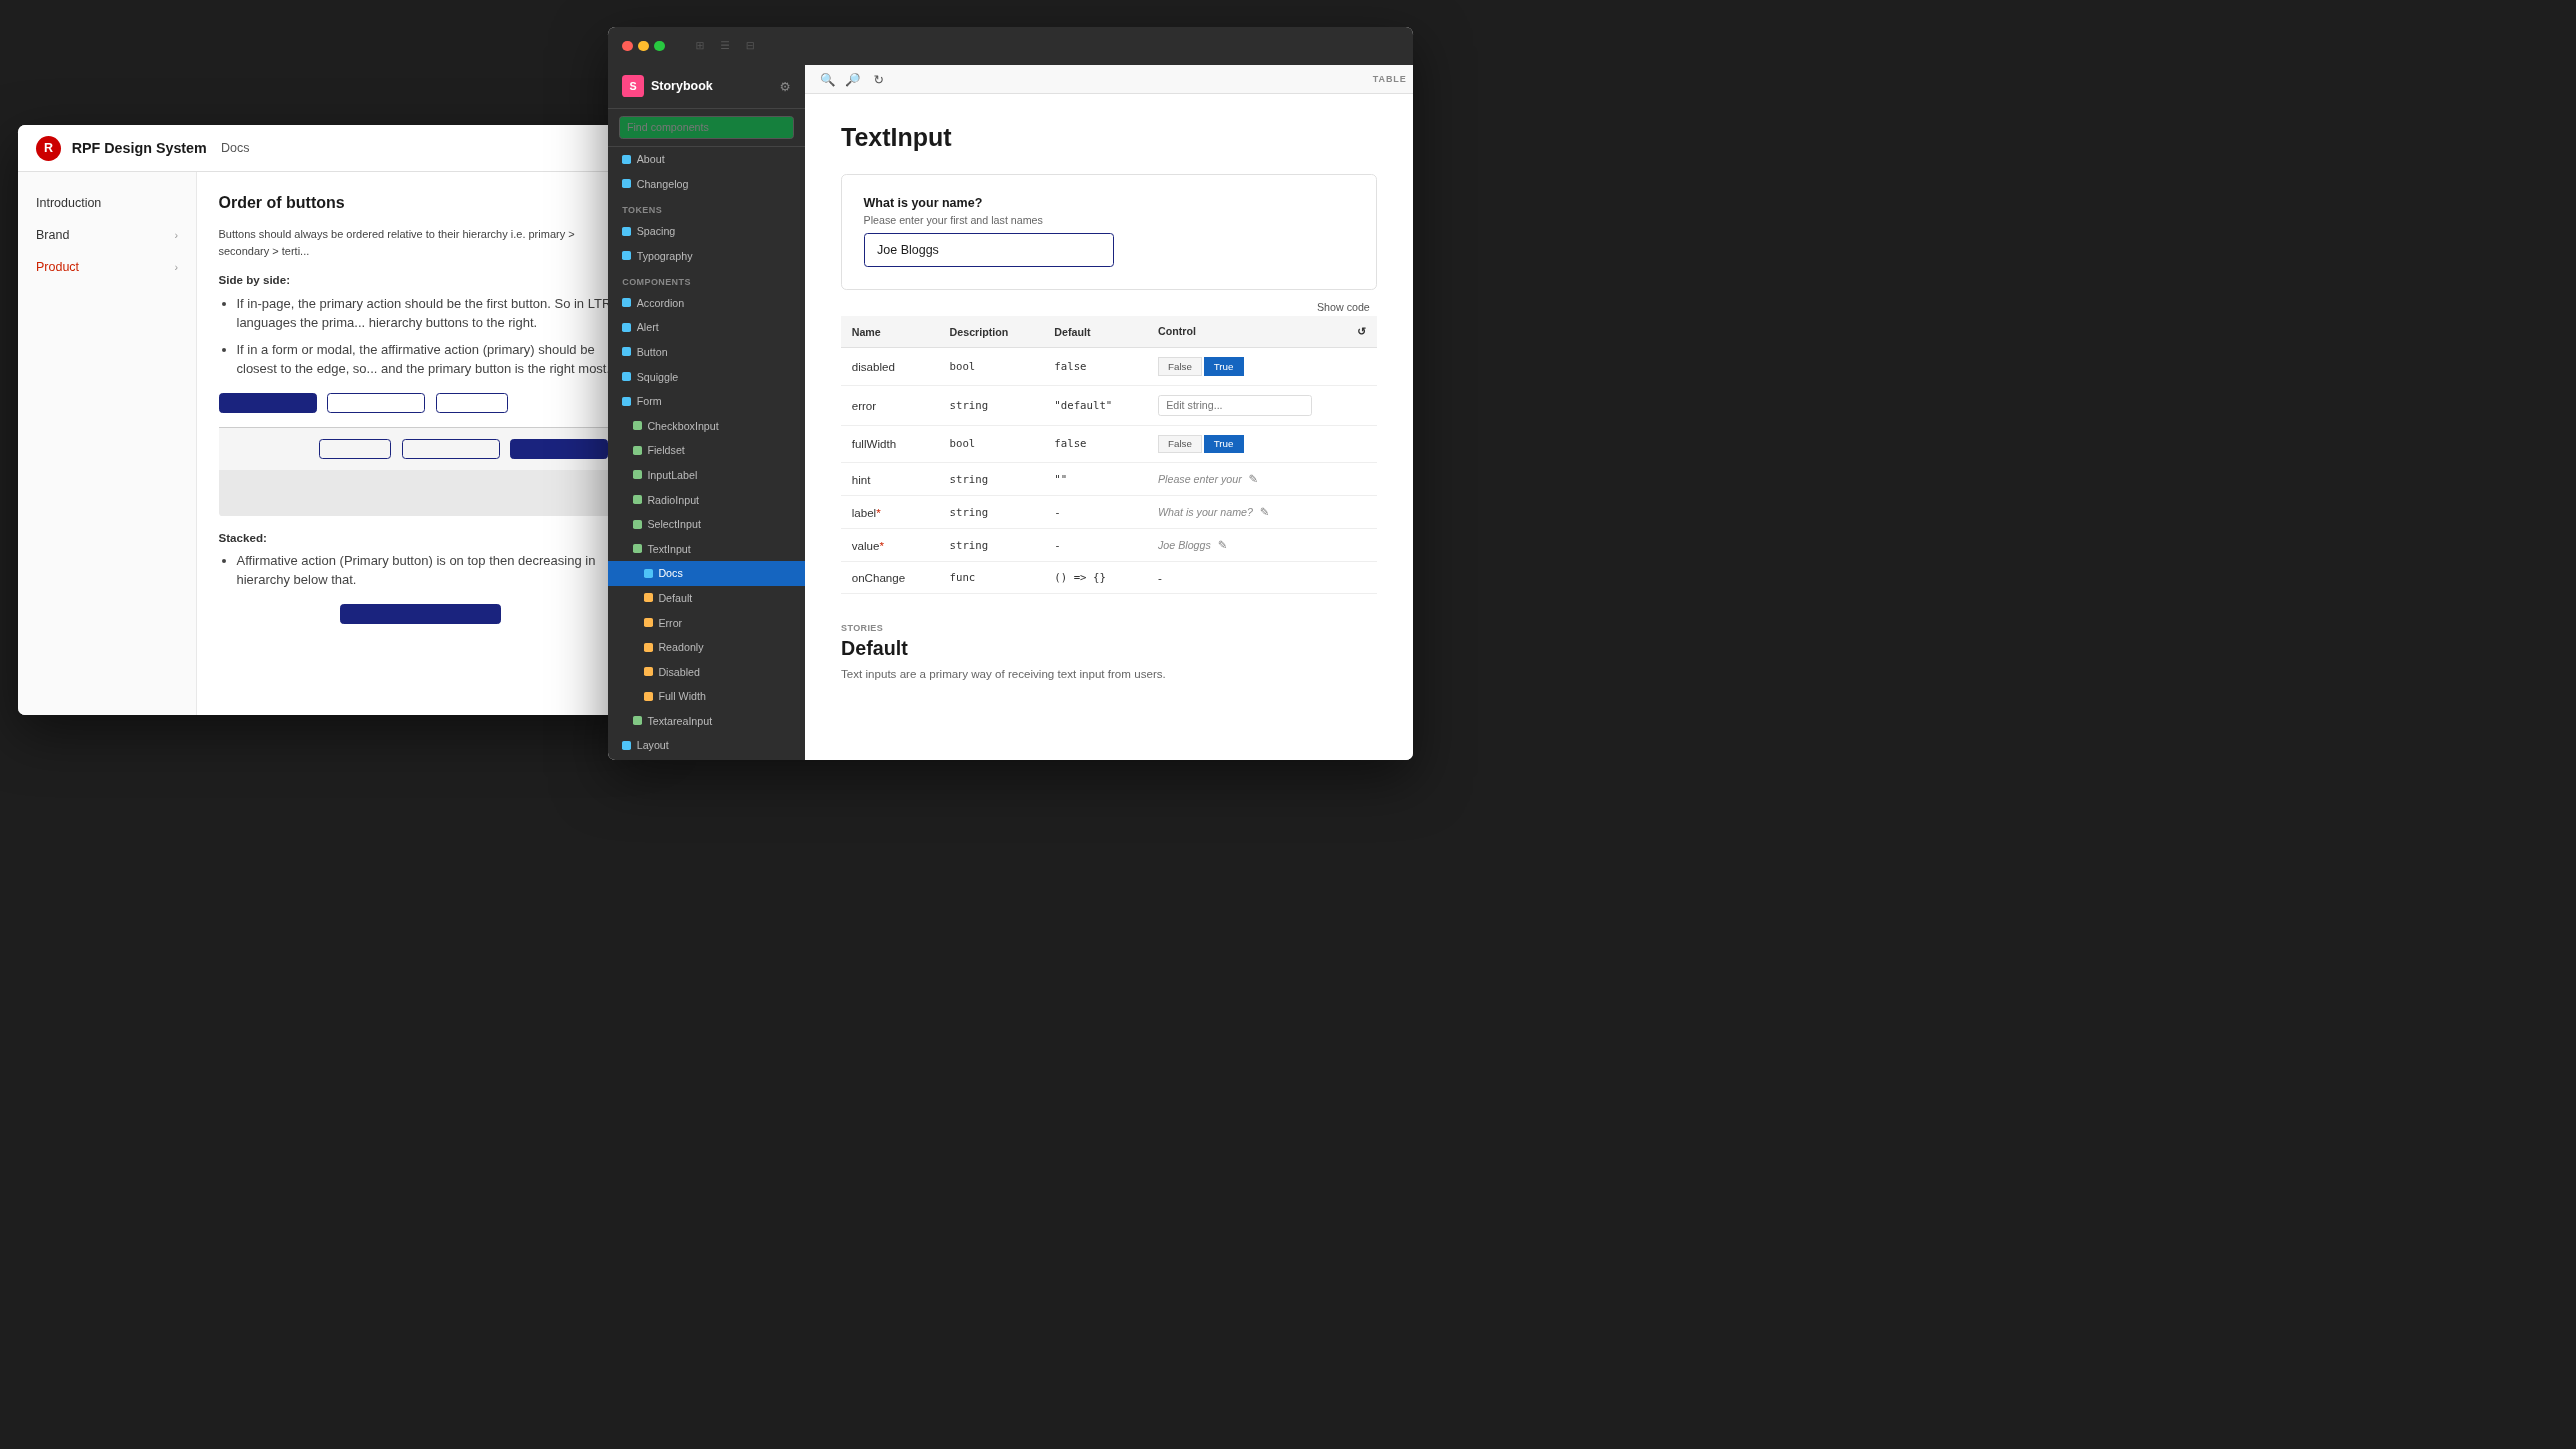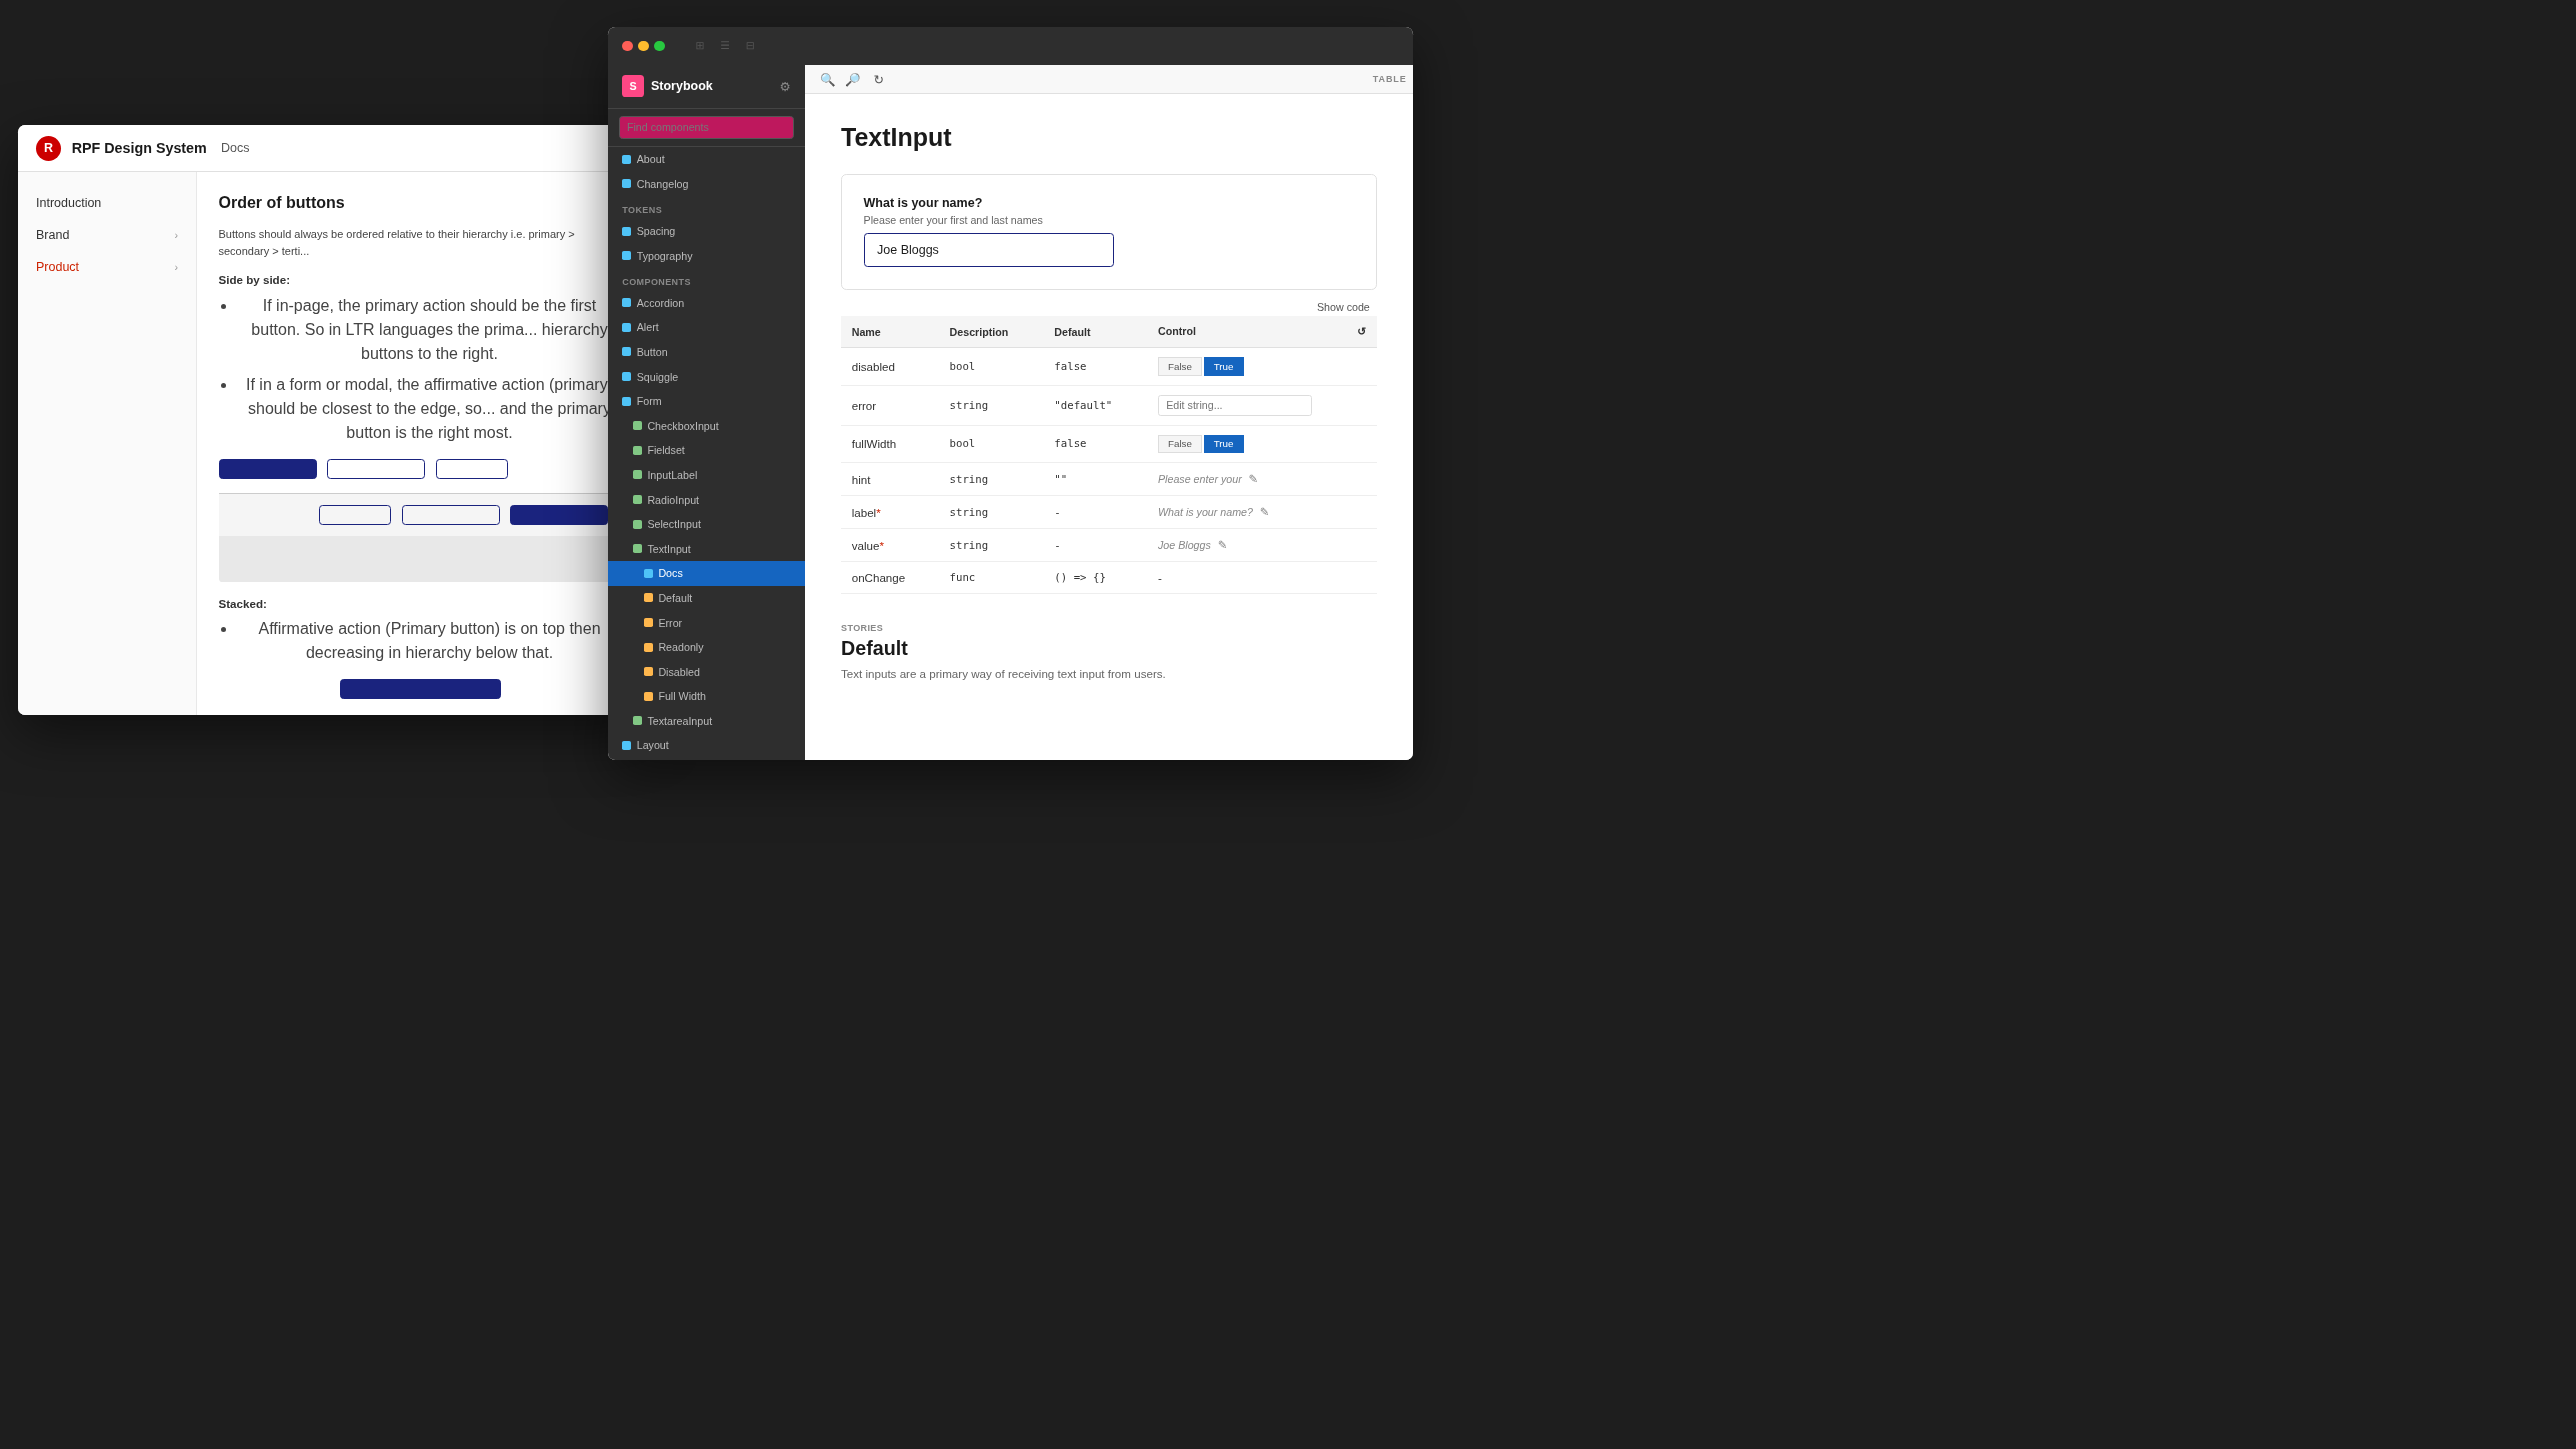--- a/index.html
+++ b/index.html
@@ -114,25 +114,24 @@
       line-height: 1.5;
       margin-bottom: 10.7px;
     }
 
     .rpf-content ul {
       margin-left: 18px;
       margin-bottom: 14.3px;
     }
 
     .rpf-content li {
-      font-size: 16px;
+      font-size: 13px;
       color: #444;
       line-height: 1.5;
       margin-bottom: 7.2px;
-      text-align: center;
     }
 
     .section-label {
       font-size: 11.6px;
       font-weight: 600;
       color: #333;
       margin: 14.3px 0 7.2px;
     }
 
     .button-row {
@@ -281,21 +280,21 @@
       font-size: 12.5px;
     }
 
     .sb-search {
       padding: 7.2px 10.7px;
       border-bottom: 0.9px solid #444;
     }
 
     .sb-search input {
       width: 100%;
-      background: #be185d;
+      background: #15803d;
       border: 0.9px solid #555;
       border-radius: 3.6px;
       color: #ccc;
       padding: 4.5px 7.2px;
       font-size: 10.7px;
     }
 
     .sb-search input::placeholder { color: #777; }
 
     .sb-nav {

